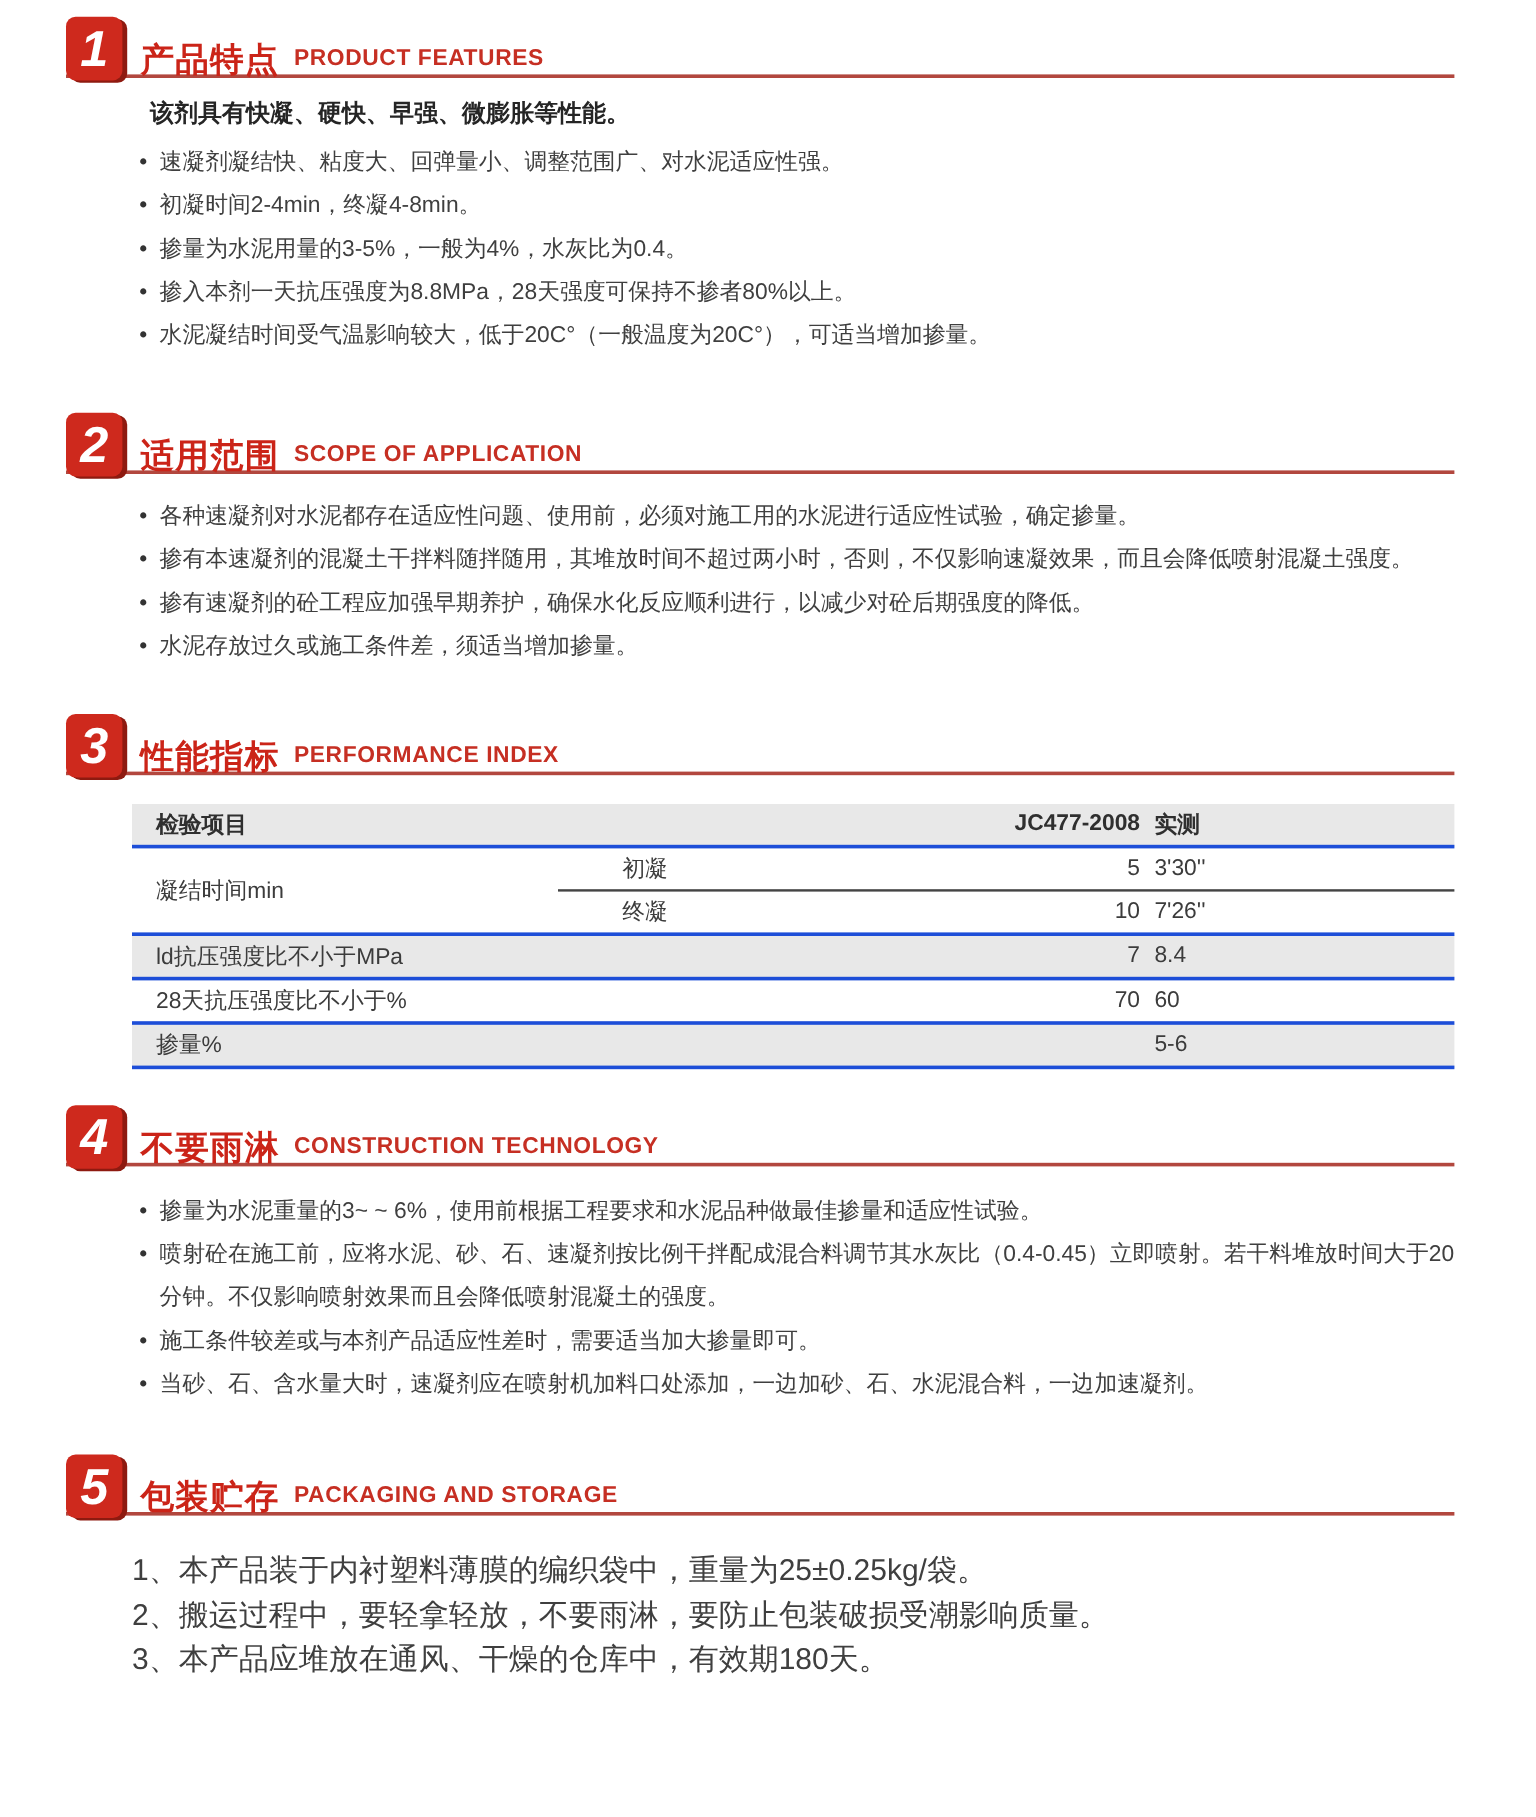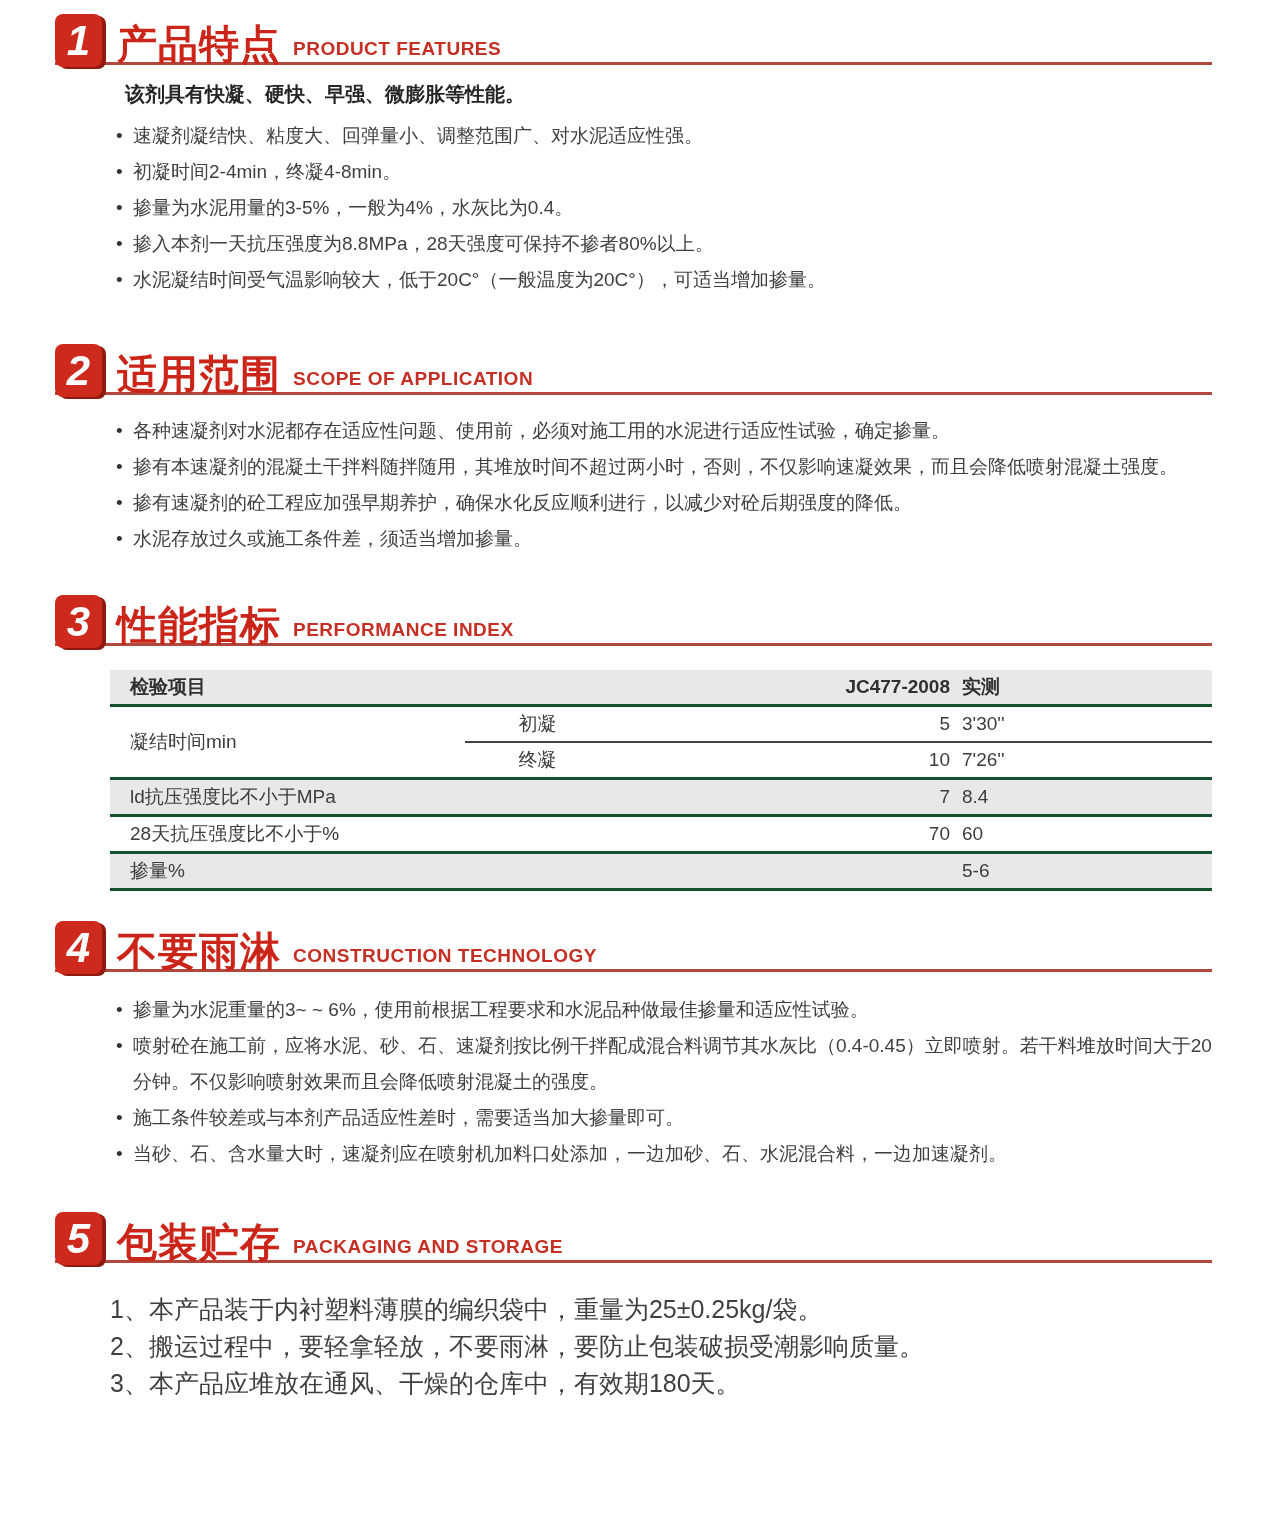--- a/index.html
+++ b/index.html
@@ -27,21 +27,21 @@
     background:#ce291d;
     border-radius:8px;
     box-shadow:4px 2px 0 #8e1a10;
     display:flex;align-items:center;justify-content:center;
     color:#ffffff;
     font-size:42px;font-weight:bold;font-style:italic;
     line-height:1;
   }
   .t-cn{
     margin:0 0 -2px 15px;
-    font-size:40px;font-weight:bold;
+    font-size:28px;font-weight:bold;
     color:#cb2418;
     letter-spacing:1px;
     line-height:1;
     white-space:nowrap;
   }
   .t-en{
     margin:0 0 2px 12px;
     font-size:19px;font-weight:bold;
     color:#c62f23;
     letter-spacing:.5px;
@@ -91,21 +91,21 @@
   table.perf{
     margin:24px 0 0 110px;
     width:1102px;
     border-collapse:collapse;
     font-size:19px;
     color:#3c3c3c;
   }
   table.perf th, table.perf td{
     padding:0;
     height:34px;
-    border-bottom:3px solid #14532d;
+    border-bottom:3px solid #1d4ed8;
     font-weight:normal;
     vertical-align:middle;
   }
   table.perf .gray{background:#e8e8e8;}
   table.perf .white{background:#ffffff;}
   .c1{width:335px;text-align:left;padding-left:20px !important;}
   .c2{width:145px;text-align:center;}
   .c3{width:340px;text-align:right;}
   .c4{text-align:left;padding-left:12px !important;}
   table.perf th.c1{font-weight:bold;color:#2f2f2f;}

